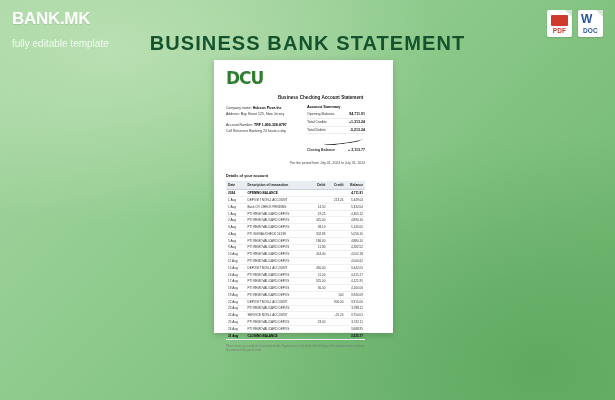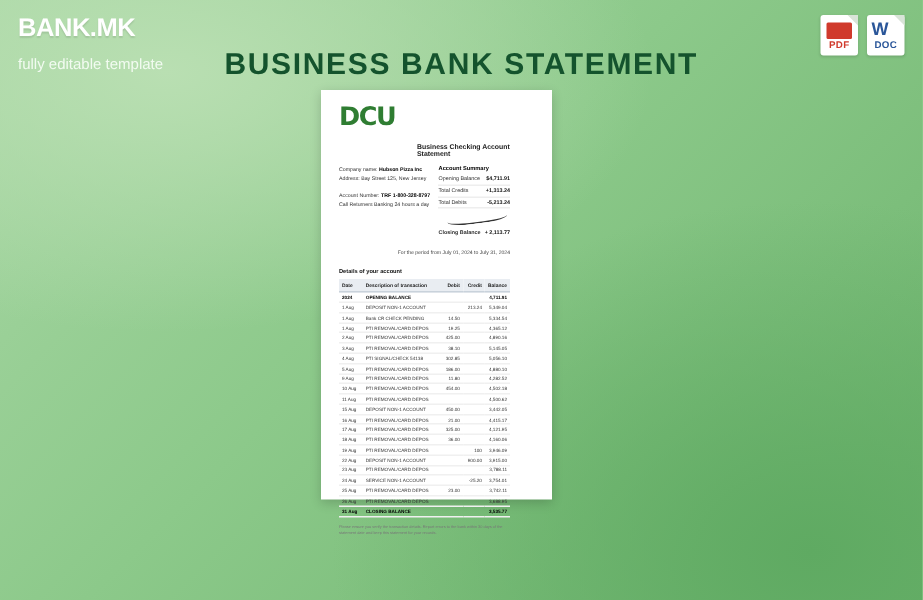--- a/index.html
+++ b/index.html
@@ -54,21 +54,21 @@
   .ft-doc:after {
     content:"W"; position:absolute; left:3px; top:3px;
     font-size:12px; font-weight:bold; color:#2a5699; line-height:1;
   }
   .ft-pdf:after {
     content:""; position:absolute; left:4px; top:5px;
     width:17px; height:11px; background:#d03a2c; border-radius:1px;
   }
   
   .paper {
-    position:absolute; left:214px; top:60px; width:154px; height:273px;
+    position:absolute; left:214px; top:60px; width:179px; height:273px;
     background:#ffffff; box-shadow:0 2px 7px rgba(0,0,0,.18);
     padding:10px 28px 8px 12px;
   }
   
   .logo-row { margin-bottom:8px; }
   .dcu-text {
     font-size:17px; font-weight:bold; color:#2f7d32; letter-spacing:-1px;
     line-height:1; font-family:"DejaVu Sans", sans-serif;
   }
   .stmt-title {

